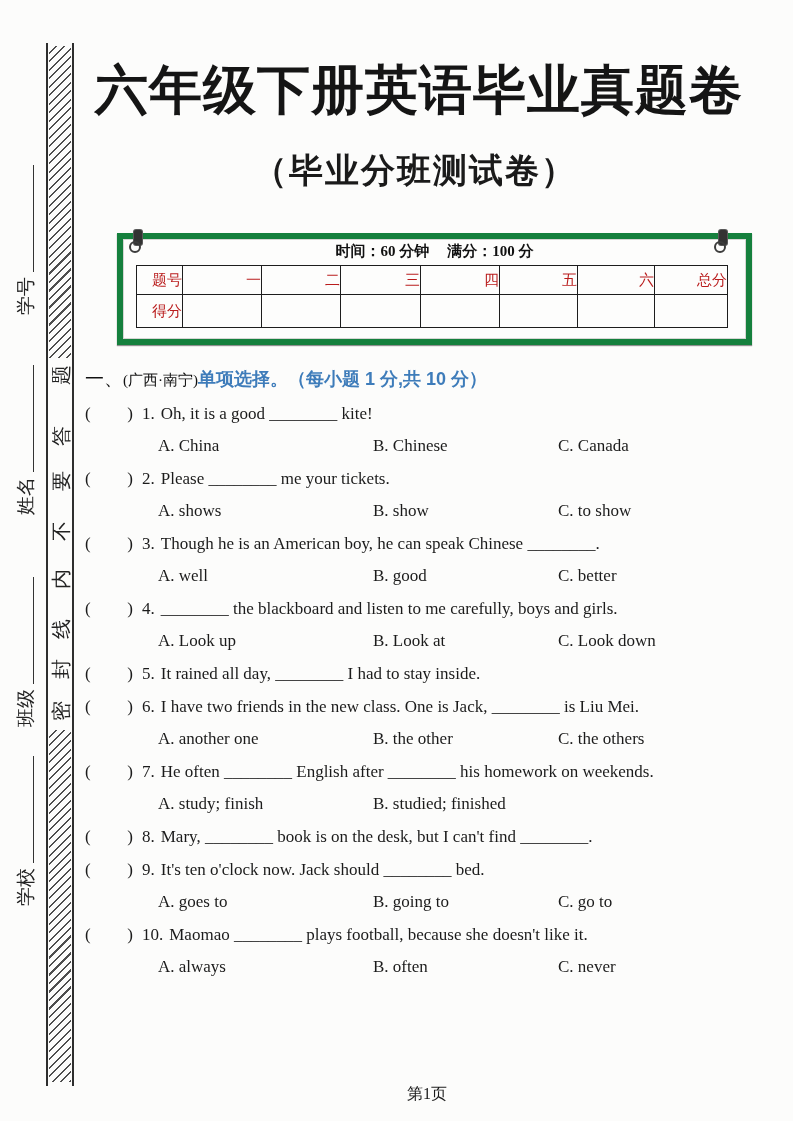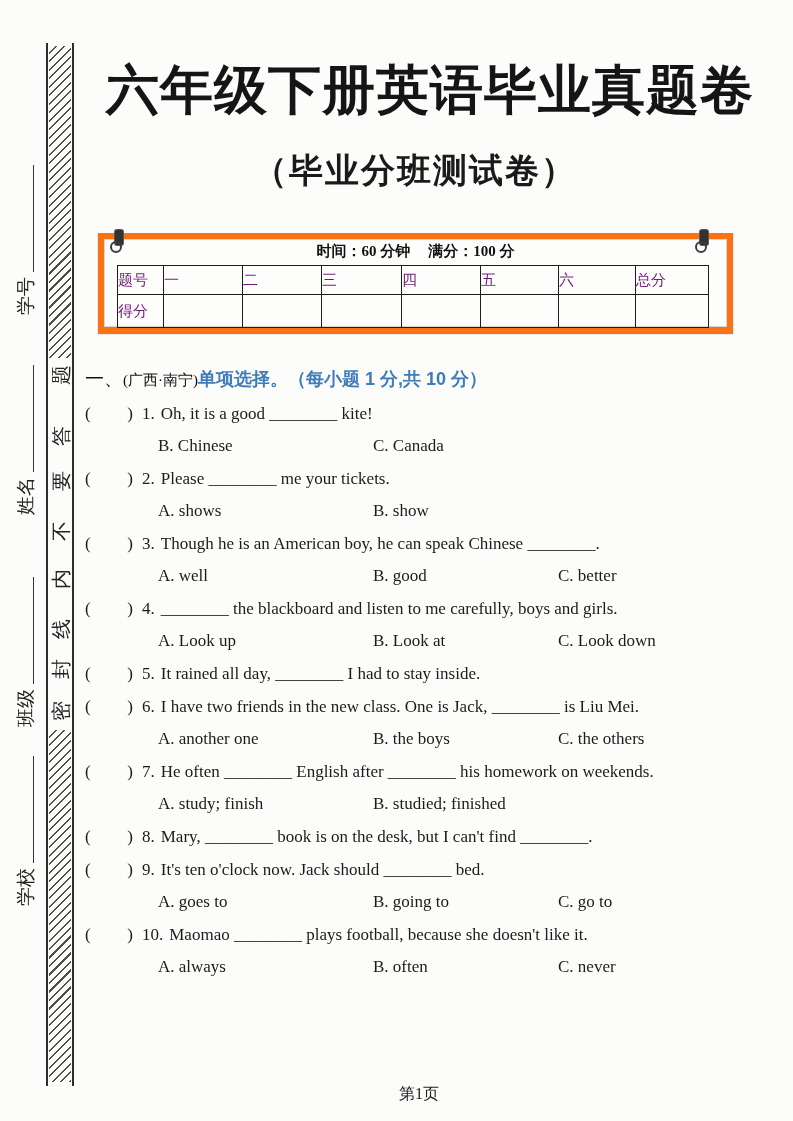--- a/index.html
+++ b/index.html
@@ -39,40 +39,40 @@
   .side-field .fline{flex:1;height:0;border-bottom:1.5px solid #333;align-self:flex-end;margin-bottom:3px;margin-left:5px;}
   #field-0{top:229px;}
   #field-1{top:429px;}
   #field-2{top:641px;}
   #field-3{top:820px;}
 
   
   .content{position:absolute;left:85px;top:0;width:660px;height:1121px;}
 
   .title{
-    position:absolute;top:55px;left:15px;width:100%;
+    position:absolute;top:55px;left:4px;width:100%;
     text-align:center;font-size:53px;font-weight:bold;letter-spacing:1px;color:#151515;
   }
   .subtitle{
     position:absolute;top:148px;left:0;width:100%;
     text-align:center;font-size:34px;font-weight:600;letter-spacing:2px;color:#1a1a1a;
   }
 
   
   .board{
-    position:absolute;left:13px;top:233px;width:635px;height:100px;
-    box-sizing:border-box;border:6px solid #f97316;background:#fdfdfc;
+    position:absolute;left:32px;top:233px;width:635px;height:112px;
+    box-sizing:border-box;border:6px solid #15803d;background:#fdfdfc;
     box-shadow:0 1px 1px 0 #8f8f8f, inset 0 0 0 1px #d6d6d4;
   }
   .board-time{margin-top:3px;text-align:center;font-weight:bold;font-size:15px;color:#111;}
   .board-time .gap{display:inline-block;width:18px;}
   .score-table{border-collapse:collapse;margin:4px 0 0 13px;}
   .score-table td{
-    border:1.6px solid #1d1d1d;text-align:left;vertical-align:middle;
-    font-size:15px;color:#701a75;padding:0;margin-top:12px;
+    border:1.6px solid #1d1d1d;text-align:right;vertical-align:middle;
+    font-size:15px;color:#b91c1c;padding:0;margin-top:12px;
   }
   .score-table tr.r1 td{height:28px;}
   .score-table tr.r2 td{height:32px;}
 
   .pin{position:absolute;top:-9px;width:14px;height:26px;}
   .pin.left{left:8px;}
   .pin.right{right:16px;}
   .pin .head{position:absolute;left:3px;top:0;width:8px;height:15px;background:#333;border-radius:2px;box-shadow:0 0 0 1px #595959;}
   .pin .ring{position:absolute;left:-2px;top:11px;width:8px;height:8px;border:2.5px solid #3c3c3c;border-radius:50%;}
 
@@ -85,21 +85,21 @@
   .questions{position:absolute;top:403px;left:0;width:100%;}
   .q-block{margin-bottom:11px;}
   .q-line{height:22px;line-height:22px;font-size:17px;white-space:nowrap;}
   .paren{display:inline-flex;width:48px;justify-content:space-between;}
   .q-num{margin-left:9px;margin-right:6px;}
   .q-opts{
     display:grid;grid-template-columns:215px 185px auto;
     padding-left:73px;height:22px;line-height:22px;margin-top:10px;font-size:17px;white-space:nowrap;
   }
 
-  .footer{position:absolute;top:1084px;left:4px;width:100%;text-align:center;font-size:16px;color:#1a1a1a;}
+  .footer{position:absolute;top:1084px;left:12px;width:100%;text-align:center;font-size:16px;color:#1a1a1a;}
 </style>
 </head>
 <body style="background: rgb(252, 252, 251);">
 
 <div class="vline left"></div>
 <div class="vline right"></div>
 <div class="hatch top"></div>
 <div class="hatch bottom"></div>
 <div id="seal-chars">
     <span class="seal-char" style="top: 363px;">题</span>
@@ -176,32 +176,34 @@
     <span>一、</span><span class="src">(广西·南宁)</span><span class="blue accent" style="color: rgb(62, 124, 186);">单项选择。</span><span class="blue accent" style="color: rgb(62, 124, 186);">（每小题 1 分,共 10 分）</span>
   </div>
 
   <div class="questions" id="questions">
       <div class="q-block">
         <div class="q-line"><span class="paren">
             <span>(</span>
             <span>)</span>
           </span><span class="q-num">1.</span><span>Oh, it is a good ________ kite!</span></div>
         <div class="q-opts">
+          <span>A. China</span>
           <span>B. Chinese</span>
           <span>C. Canada</span>
         </div>
       </div>
       <div class="q-block">
         <div class="q-line"><span class="paren">
             <span>(</span>
             <span>)</span>
           </span><span class="q-num">2.</span><span>Please ________ me your tickets.</span></div>
         <div class="q-opts">
           <span>A. shows</span>
           <span>B. show</span>
+          <span>C. to show</span>
         </div>
       </div>
       <div class="q-block">
         <div class="q-line"><span class="paren">
             <span>(</span>
             <span>)</span>
           </span><span class="q-num">3.</span><span>Though he is an American boy, he can speak Chinese ________.</span></div>
         <div class="q-opts">
           <span>A. well</span>
           <span>B. good</span>
@@ -225,21 +227,21 @@
             <span>)</span>
           </span><span class="q-num">5.</span><span>It rained all day, ________ I had to stay inside.</span></div>
       </div>
       <div class="q-block">
         <div class="q-line"><span class="paren">
             <span>(</span>
             <span>)</span>
           </span><span class="q-num">6.</span><span>I have two friends in the new class. One is Jack, ________ is Liu Mei.</span></div>
         <div class="q-opts">
           <span>A. another one</span>
-          <span>B. the boys</span>
+          <span>B. the other</span>
           <span>C. the others</span>
         </div>
       </div>
       <div class="q-block">
         <div class="q-line"><span class="paren">
             <span>(</span>
             <span>)</span>
           </span><span class="q-num">7.</span><span>He often ________ English after ________ his homework on weekends.</span></div>
         <div class="q-opts">
           <span>A. study; finish</span>

